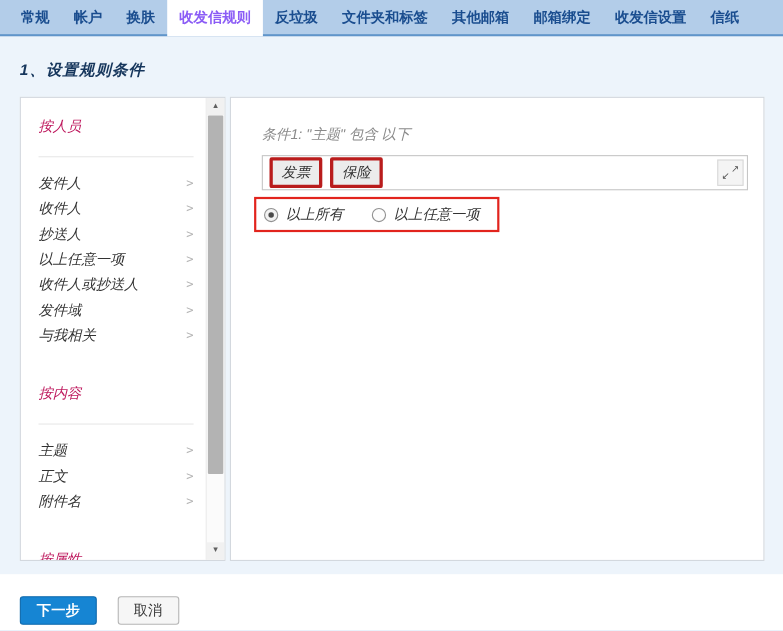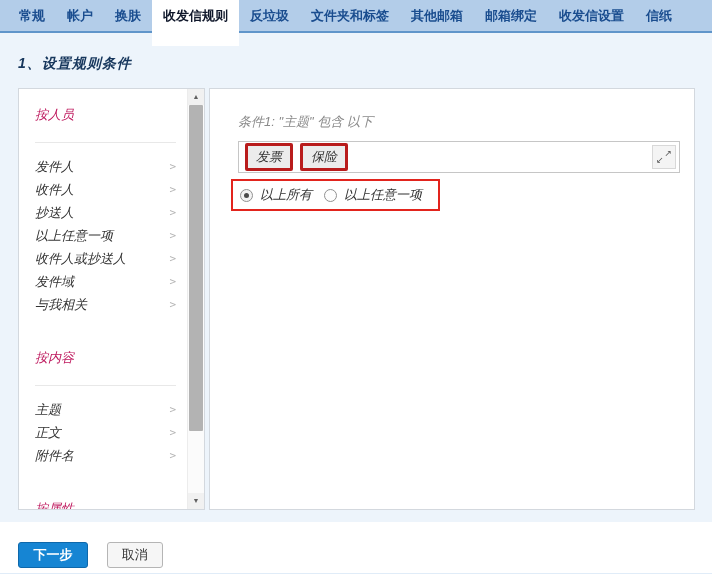--- a/index.html
+++ b/index.html
@@ -12,21 +12,21 @@
     overflow:hidden;
   }
 
   
   .tabbar-wrap { background:#b3cde9; }
   .tabbar { display:flex; height:31px; padding-left:8px; }
   .tab {
     padding:0 11px; line-height:31px; font-size:13px; font-weight:bold;
     color:#1a4d8f; cursor:pointer; white-space:nowrap; position:relative; z-index:1;
   }
-  .tab.active { background:#fff; color:#0f172a; height:46px; z-index:3; }
+  .tab.active { background:#fff; color:#8b5cf6; height:33px; z-index:3; }
   .tab-underline { height:2px; background:#6095ca; position:relative; z-index:2; }
 
   
   .content-area { background:#edf4fb; height:489px; position:relative;font-style:italic; }
   .page-heading {
     padding:22px 0 0 18px; font-size:14px; font-weight:bold; color:#16365c;
     letter-spacing:1px;
   }
 
   .panels { display:flex; margin:15px 17px 0 18px; height:422px; }
@@ -205,21 +205,21 @@
             <span class="tag">发票</span>
             <span class="tag">保险</span>
           </span>
         <div class="expand-box">
           <span class="a1">↗</span>
           <span class="a2">↙</span>
         </div>
       </div>
 
       <div class="match-group">
-        <span style="display:inline-flex;align-items:flex-end;gap:12px;">
+        <span style="display:inline-flex;align-items:flex-end;gap:26px;">
             <span class="radio-opt">
               <span class="radio-circle checked"></span>
               <span>以上所有</span>
             </span>
             <span class="radio-opt">
               <span class="radio-circle"></span>
               <span>以上任意一项</span>
             </span>
           </span>
       </div>

